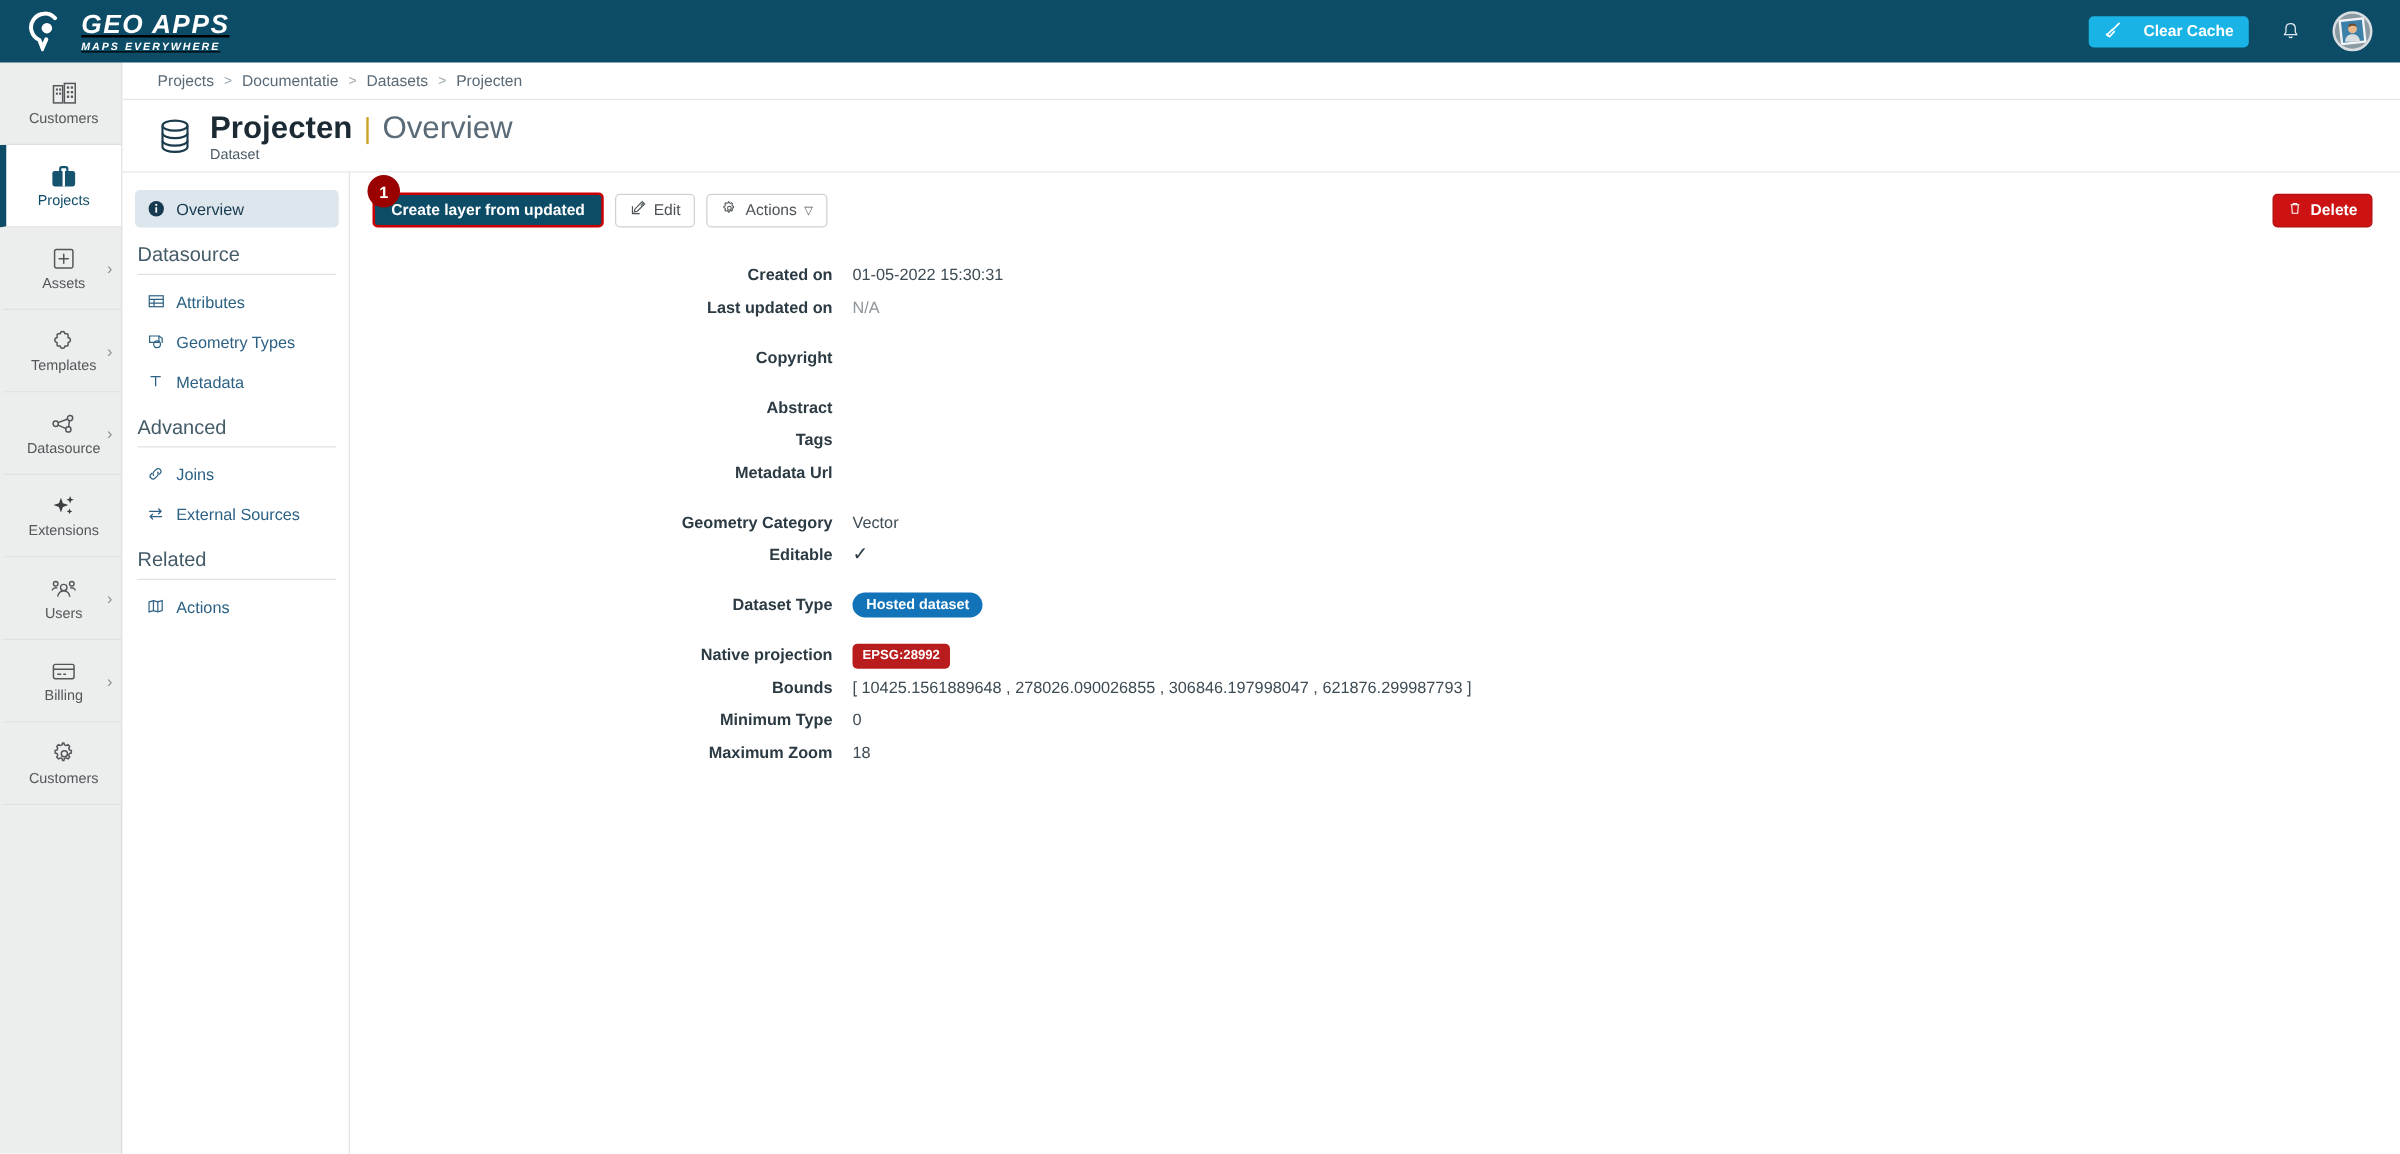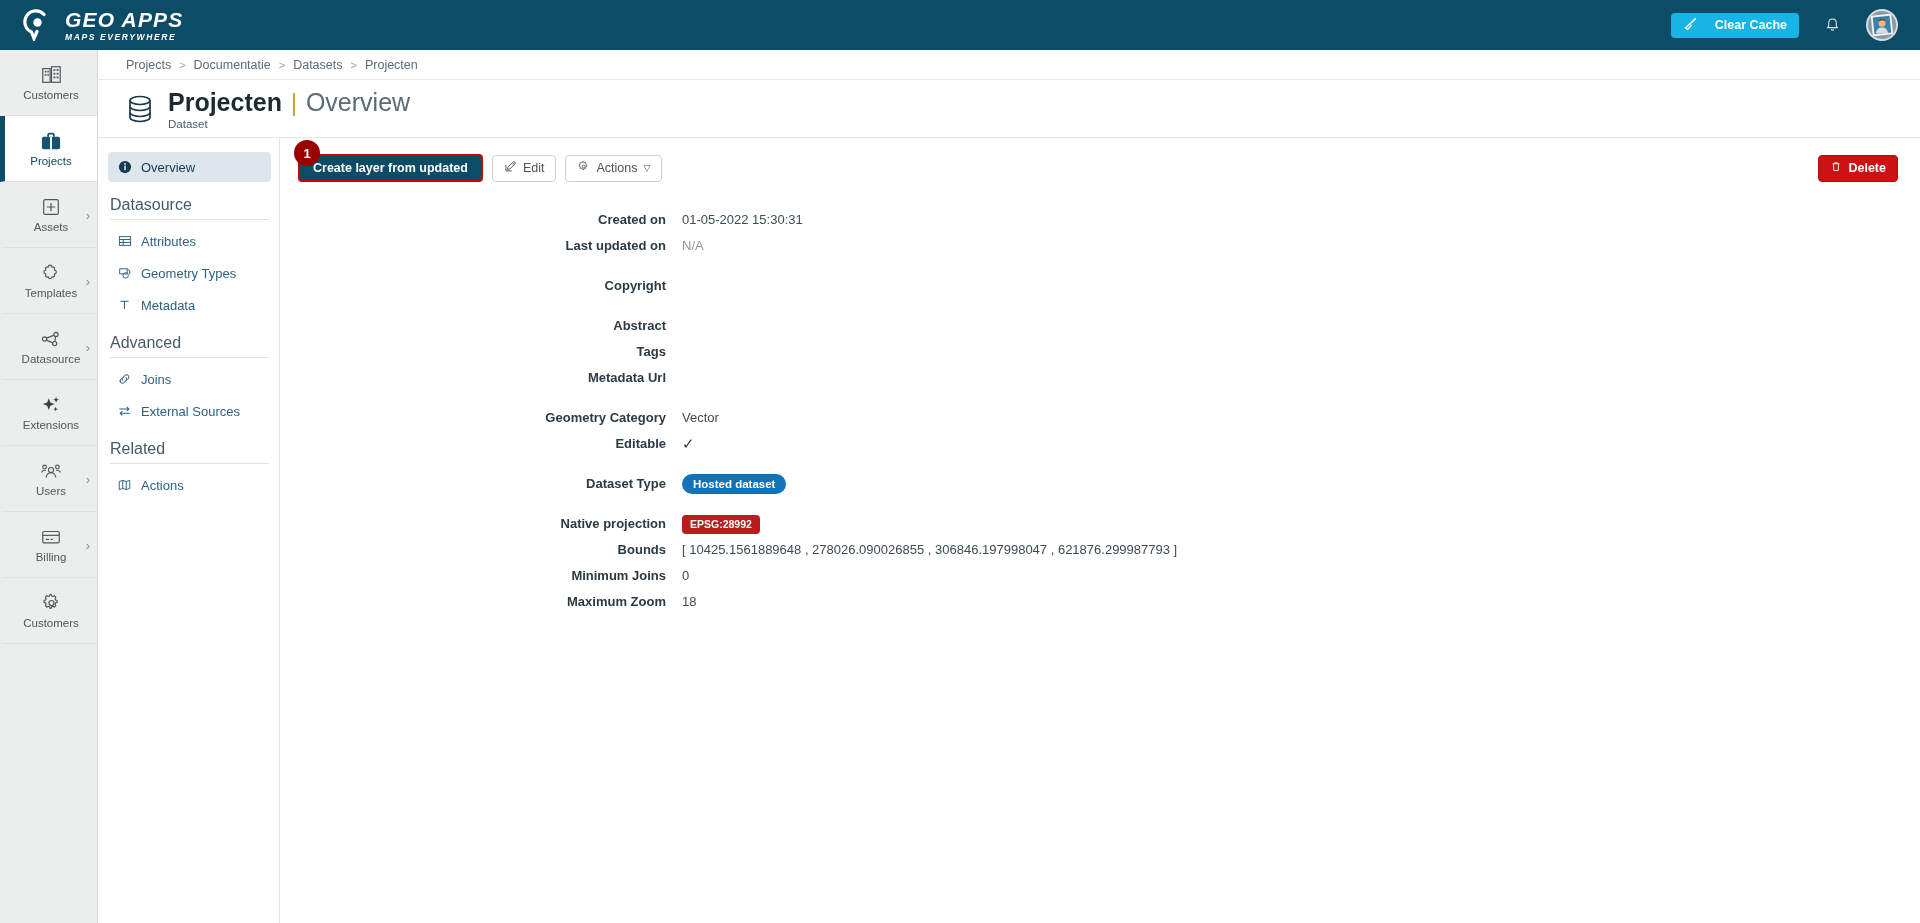--- a/index.html
+++ b/index.html
@@ -10,21 +10,21 @@
     overflow: hidden;
   }
   .app { position: relative; width: 1920px; height: 923px; display: flex; flex-direction: column; }
 
   
   .topbar {
     height: 50px; background: #0d4c67; flex: 0 0 50px;
     display: flex; align-items: center; padding: 0 22px 0 22px;
     position: relative; z-index: 20;
   }
-  .brand { display: flex; align-items: center; gap: 11px; }
+  .brand { display: flex; align-items: center; gap: 11px; text-decoration: underline; }
   .brand-mark { width: 32px; height: 32px; flex: 0 0 32px; }
   .brand-text { display: flex; flex-direction: column; justify-content: center; line-height: 1; }
   .brand-title {
     color: #fff; font-size: 21px; font-weight: bold; font-style: italic;
     letter-spacing: 1.2px;
   }
   .brand-sub {
     color: #fff; font-size: 8.5px; font-weight: bold; font-style: italic;
     letter-spacing: 1.6px; margin-top: 3px;
   }
@@ -130,21 +130,21 @@
   }
   .step-badge {
     position: absolute; left: 14px; top: 2px;
     width: 26px; height: 26px; border-radius: 50%; background: #9b0000;
     color: #fff; font-size: 13px; font-weight: bold;
     display: flex; align-items: center; justify-content: center; z-index: 5;
   }
 
   
   .details { padding: 26px 0 0 0; font-size: 13px; }
-  .drow { display: flex; align-items: flex-end; min-height: 22px; margin-bottom: 4px; }
+  .drow { display: flex; align-items: center; min-height: 22px; margin-bottom: 4px; }
   .drow.gap { margin-top: 18px; }
   .dlabel {
     width: 402px; flex: 0 0 402px; text-align: right; padding-right: 16px;
     color: #2b3a43; font-weight: bold; font-size: 13px; line-height: 21px;
   }
   .dvalue { color: #3d4b54; line-height: 21px; font-size: 13px; }
   .dvalue.muted { color: #8b959c; }
   .badge {
     display: inline-block; border-radius: 11px; padding: 3px 11px;
     font-size: 11.5px; font-weight: bold; color: #fff; line-height: 1.25;
@@ -523,21 +523,21 @@
                 <span class="badge badge-epsg">EPSG:28992</span>
               </div>
             </div>
 
             <div class="drow">
               <div class="dlabel">Bounds</div>
               <div class="dvalue">[ 10425.1561889648 , 278026.090026855 , 306846.197998047 , 621876.299987793 ]</div>
             </div>
 
             <div class="drow">
-              <div class="dlabel">Minimum Joins</div>
+              <div class="dlabel">Minimum Type</div>
               <div class="dvalue">0</div>
             </div>
 
             <div class="drow">
               <div class="dlabel">Maximum Zoom</div>
               <div class="dvalue">18</div>
             </div>
 
           </div>
         </div>

